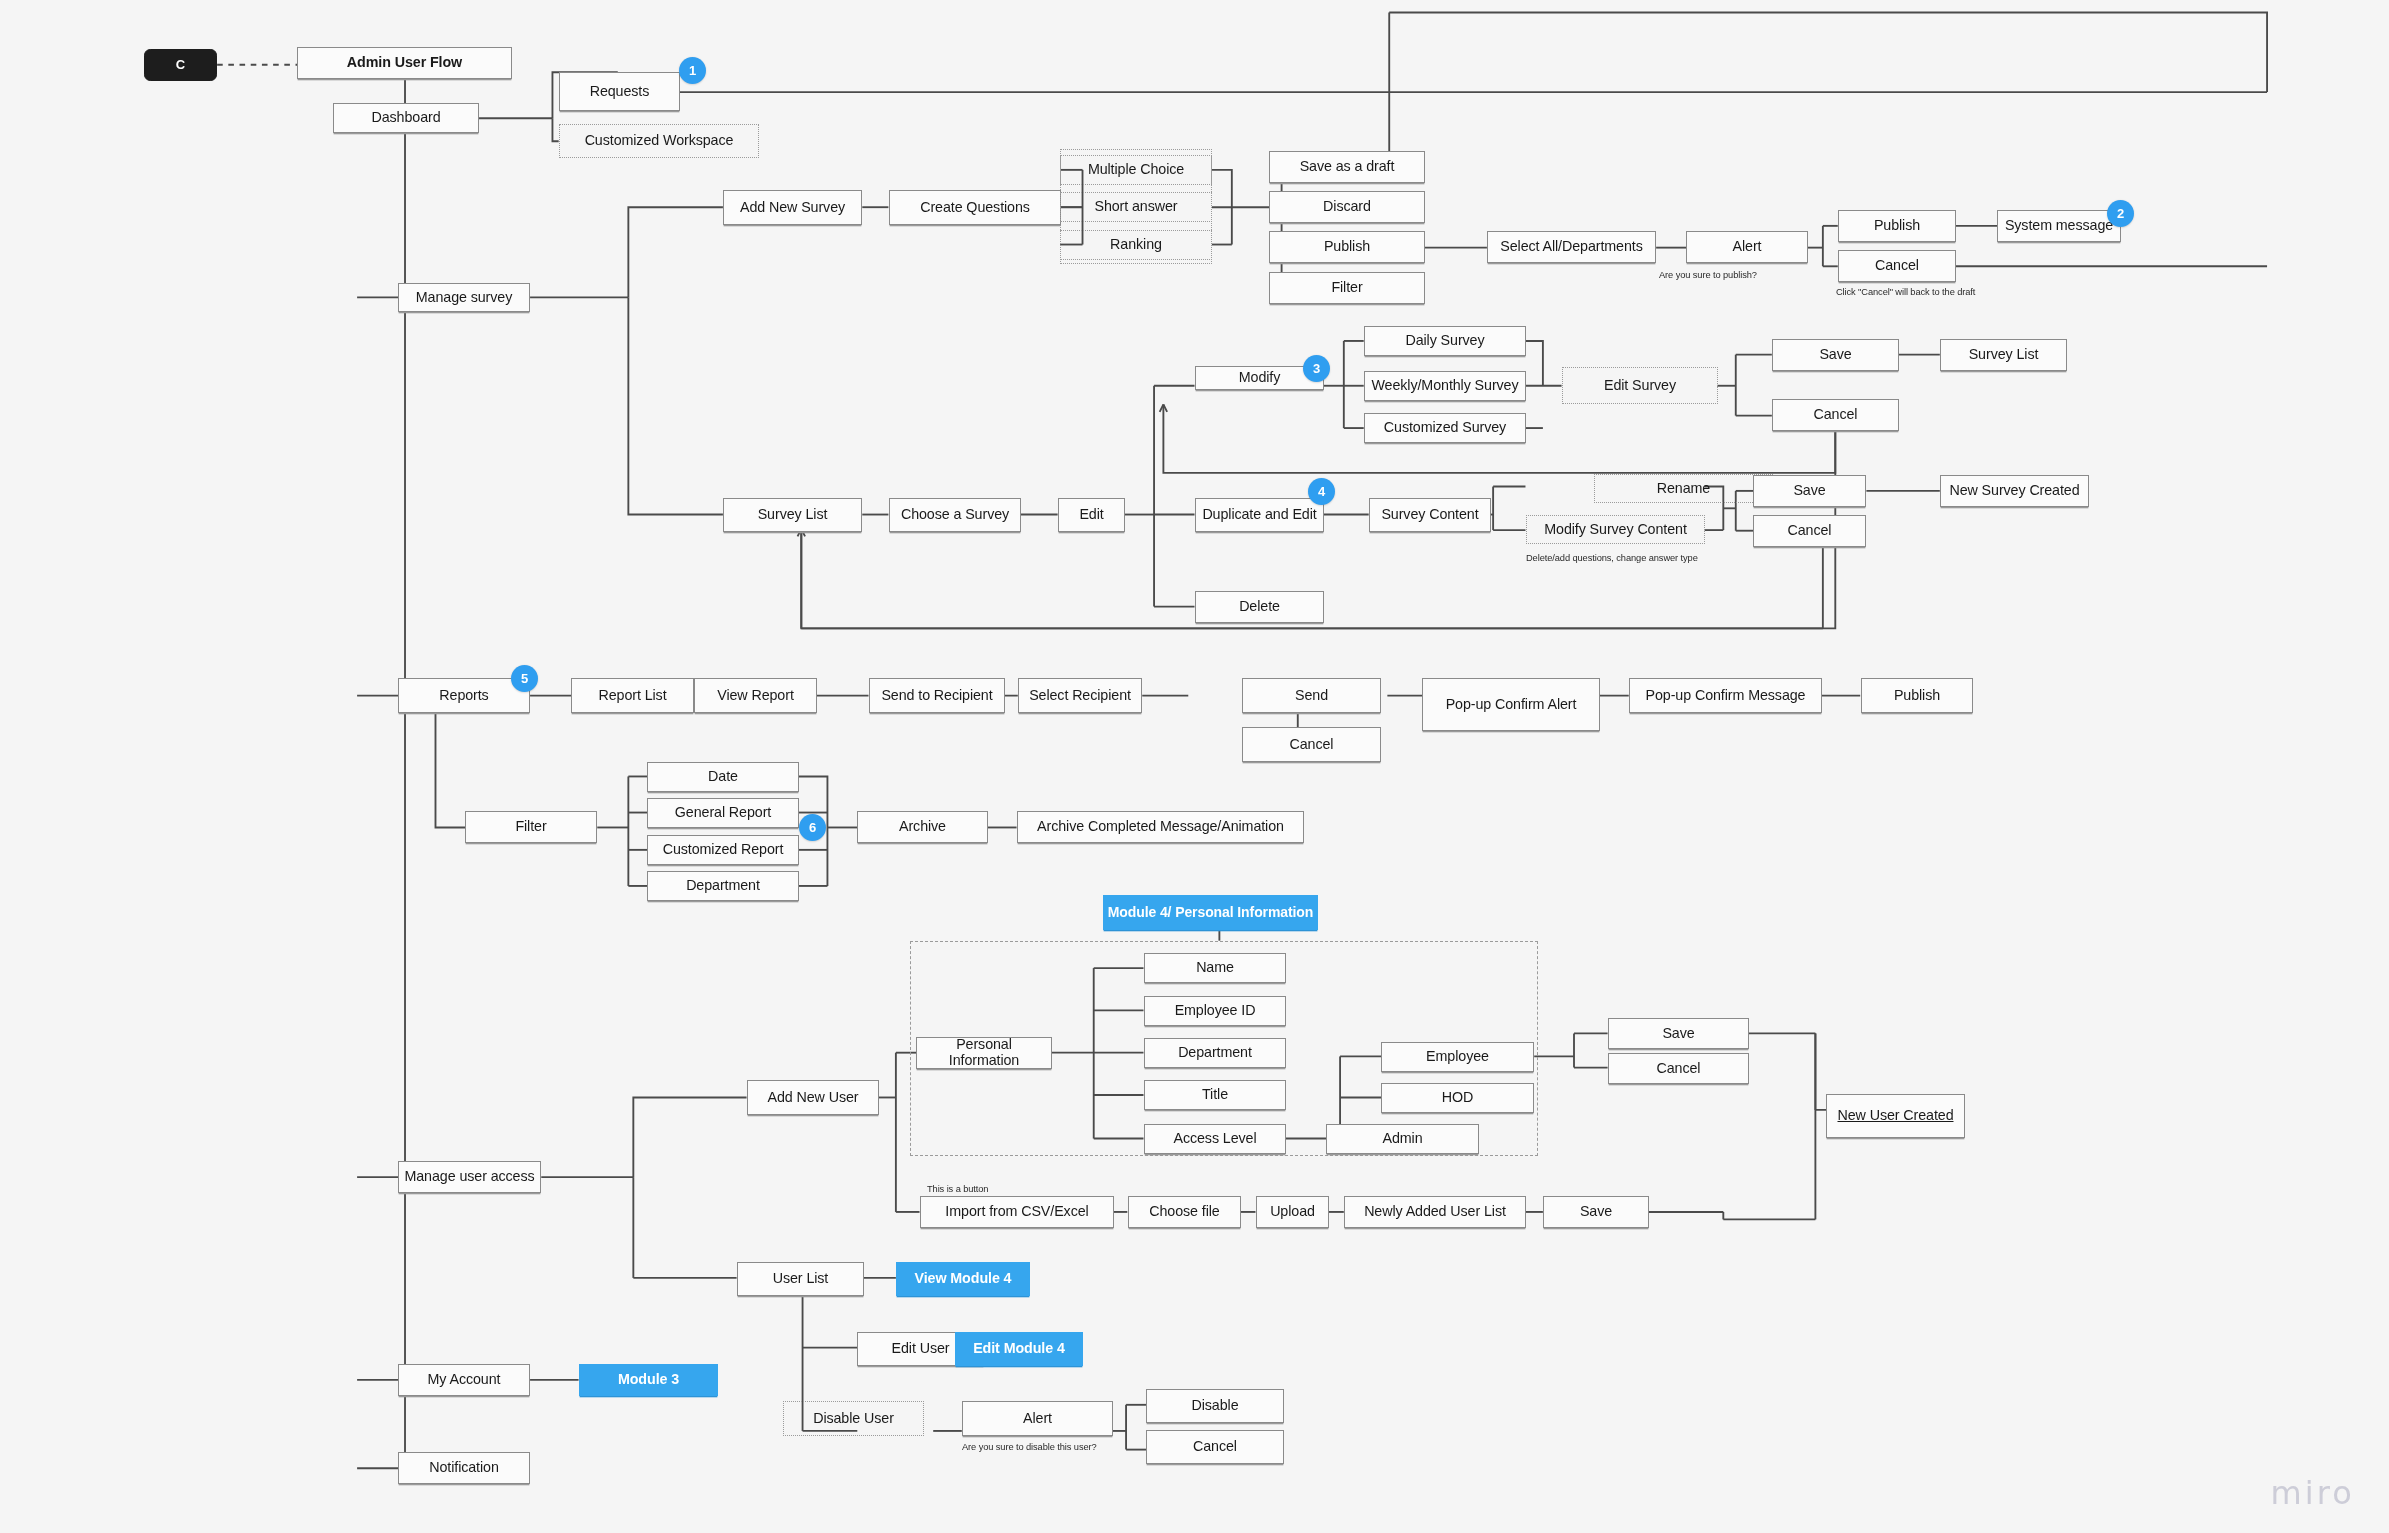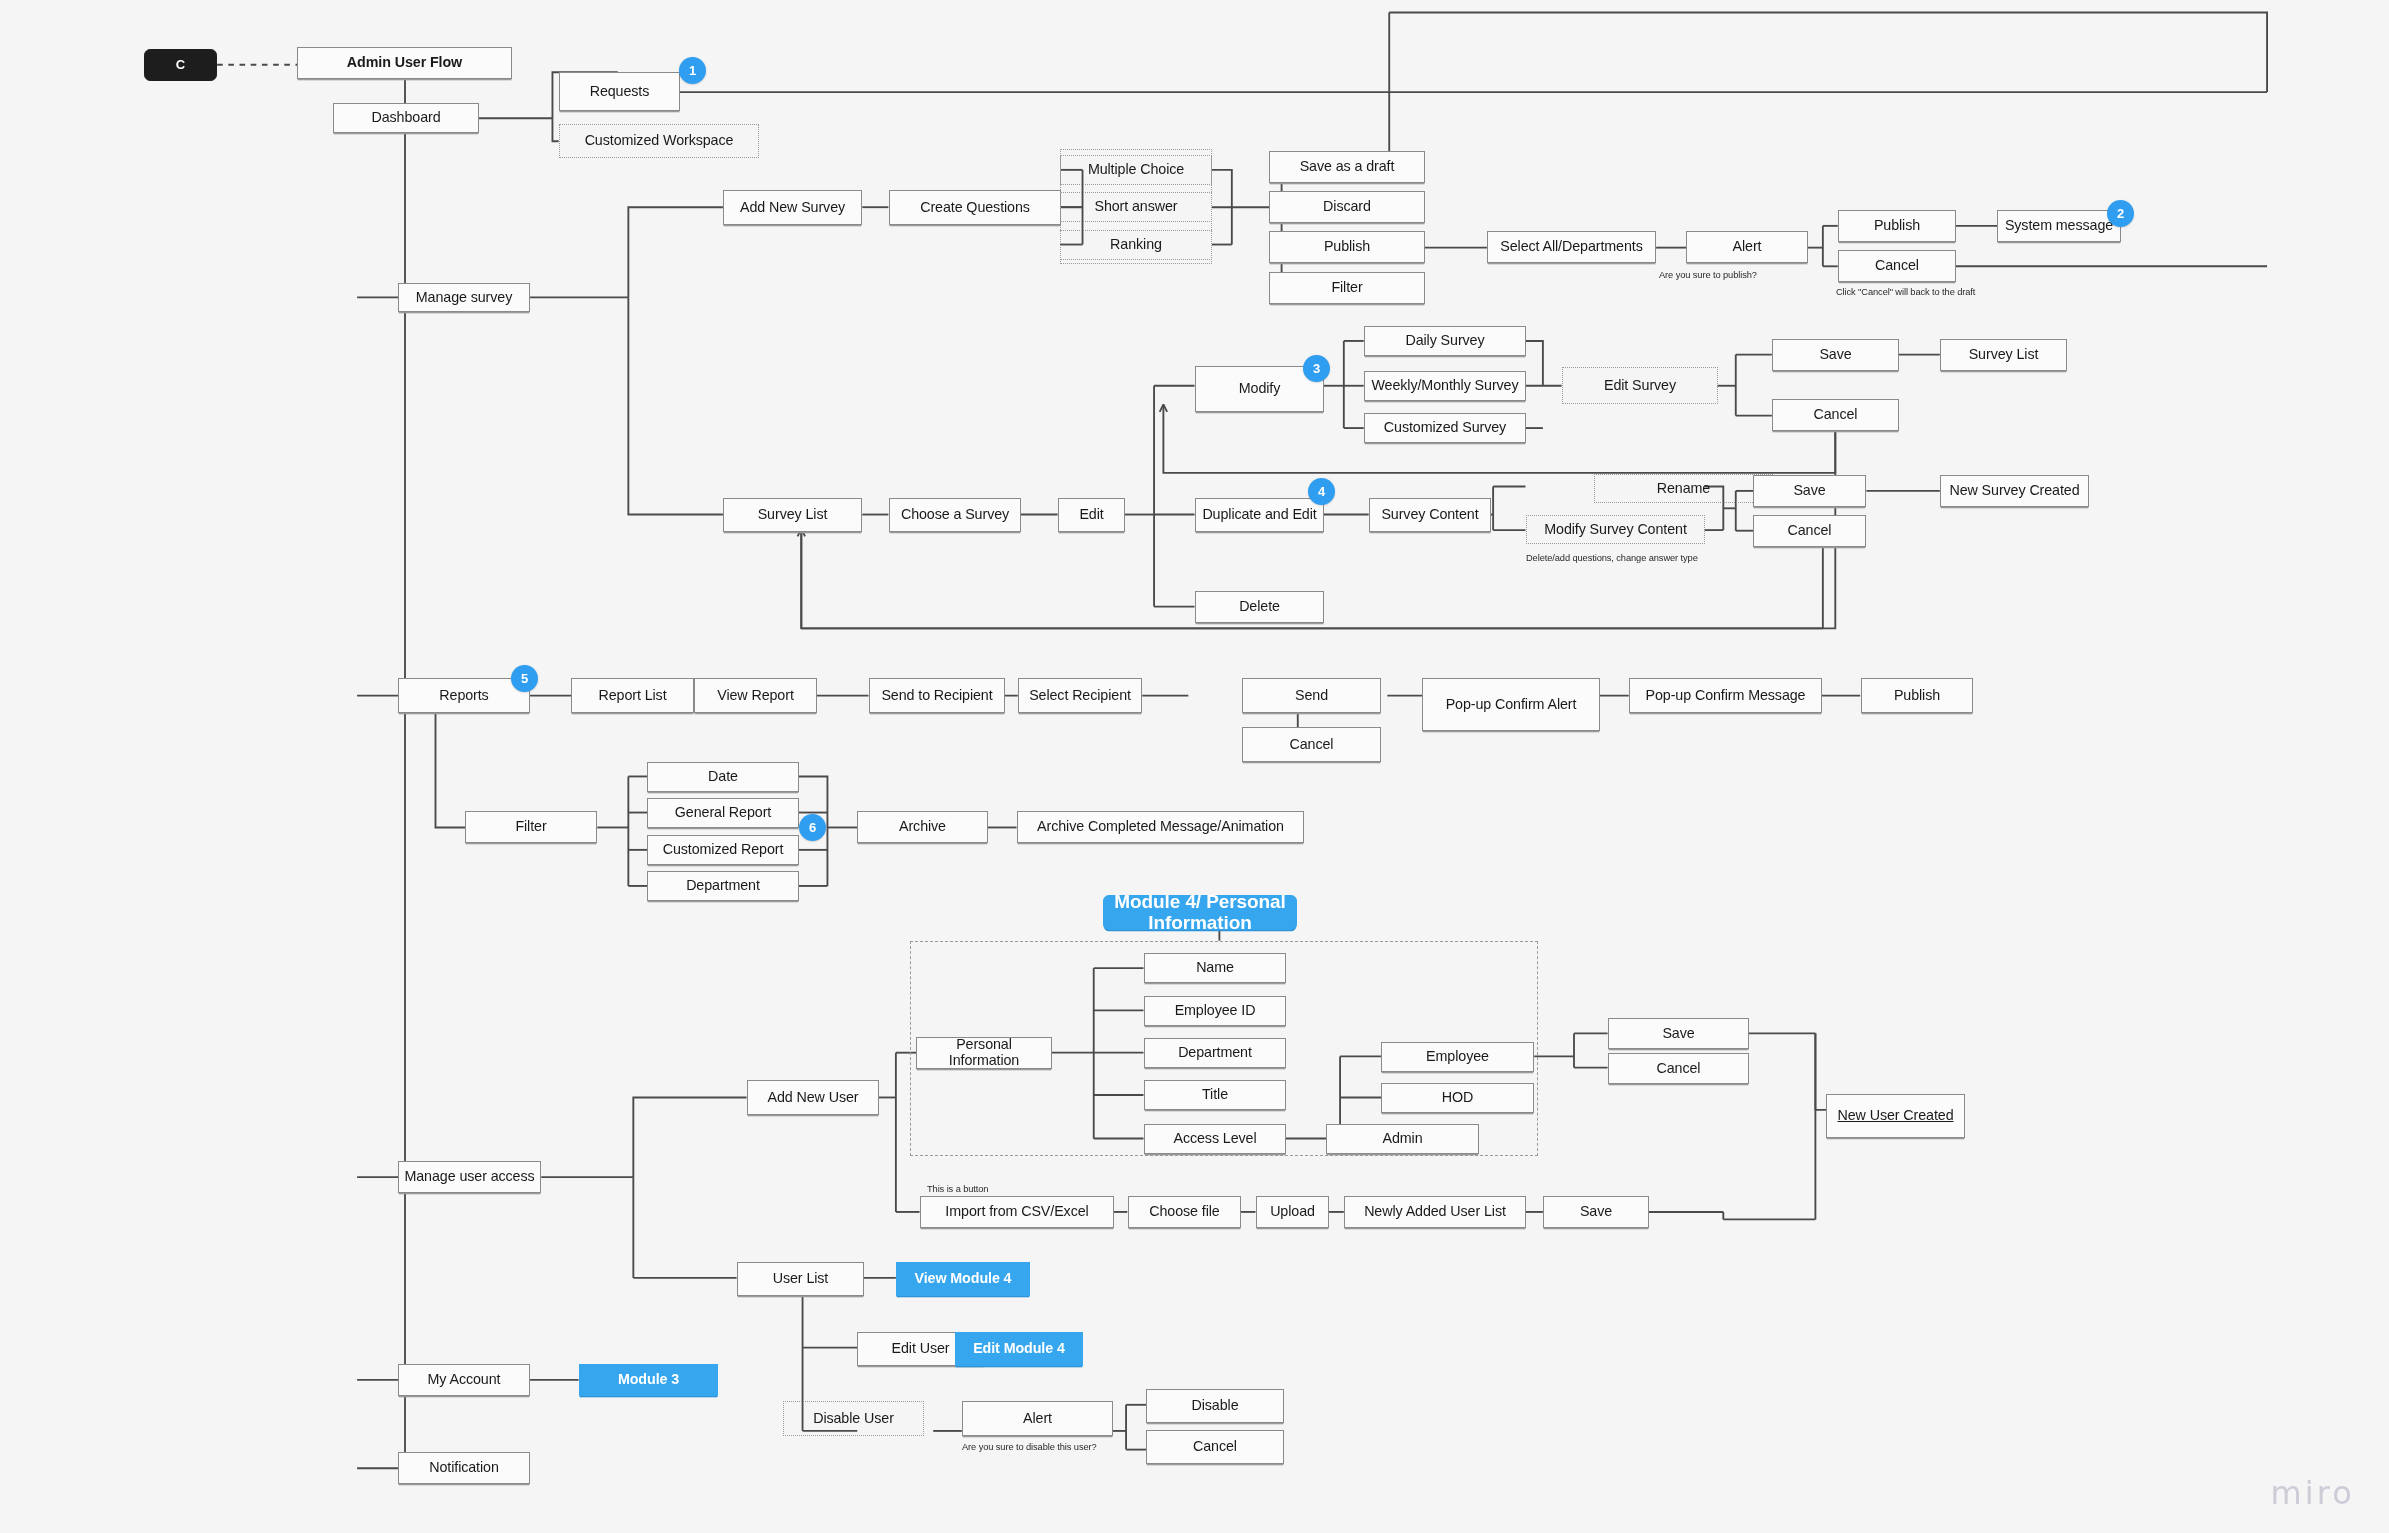--- a/index.html
+++ b/index.html
@@ -351,21 +351,21 @@
   <div class="node" style="left:1686px;top:231px;width:122px;height:32px;">Alert</div>
   <div class="caption" style="left:1659px;top:270px;">Are you sure to publish?</div>
 
   <div class="node" style="left:1838px;top:210px;width:118px;height:32px;">Publish</div>
   <div class="node" style="left:1838px;top:250px;width:118px;height:32px;">Cancel</div>
   <div class="caption" style="left:1836px;top:287px;">Click "Cancel" will back to the draft</div>
 
   <div class="node" style="left:1997px;top:210px;width:124px;height:32px;">System message</div>
   <div class="badge" style="left:2107px;top:200px;">2</div>
 
-  <div class="node" style="left:1195px;top:366px;width:129px;height:46px;">Modify</div>
+  <div class="node" style="left:1195px;top:366px;width:129px;height:24px;">Modify</div>
   <div class="badge" style="left:1303px;top:355px;">3</div>
 
   <div class="node" style="left:1364px;top:326px;width:162px;height:30px;">Daily Survey</div>
   <div class="node" style="left:1364px;top:371px;width:162px;height:30px;">Weekly/Monthly Survey</div>
   <div class="node" style="left:1364px;top:413px;width:162px;height:30px;">Customized Survey</div>
 
   <div class="node dotted" style="left:1562px;top:367px;width:156px;height:37px;">Edit Survey</div>
 
   <div class="node" style="left:1772px;top:339px;width:127px;height:32px;">Save</div>
   <div class="node" style="left:1940px;top:339px;width:127px;height:32px;">Survey List</div>
@@ -409,21 +409,21 @@
 
   <div class="node" style="left:647px;top:762px;width:152px;height:30px;">Date</div>
   <div class="node" style="left:647px;top:798px;width:152px;height:30px;">General Report</div>
   <div class="node" style="left:647px;top:835px;width:152px;height:30px;">Customized Report</div>
   <div class="node" style="left:647px;top:871px;width:152px;height:30px;">Department</div>
   <div class="badge" style="left:799px;top:814px;">6</div>
 
   <div class="node" style="left:857px;top:811px;width:131px;height:32px;">Archive</div>
   <div class="node" style="left:1017px;top:811px;width:287px;height:32px;">Archive Completed Message/Animation</div>
 
-  <div class="node blue" style="left:1103px;top:895px;width:194px;height:35px;font-size:19px;border-radius:6px;">Module 4/ Personal Information</div>
+  <div class="node blue" style="left:1103px;top:895px;width:215px;height:35px;font-size:14px;">Module 4/ Personal Information</div>
 
   <div class="node" style="left:916px;top:1037px;width:136px;height:32px;">Personal Information</div>
 
   <div class="node" style="left:1144px;top:953px;width:142px;height:30px;">Name</div>
   <div class="node" style="left:1144px;top:996px;width:142px;height:30px;">Employee ID</div>
   <div class="node" style="left:1144px;top:1038px;width:142px;height:30px;">Department</div>
   <div class="node" style="left:1144px;top:1080px;width:142px;height:30px;">Title</div>
   <div class="node" style="left:1144px;top:1124px;width:142px;height:30px;">Access Level</div>
 
   <div class="node" style="left:1381px;top:1042px;width:153px;height:30px;">Employee</div>

